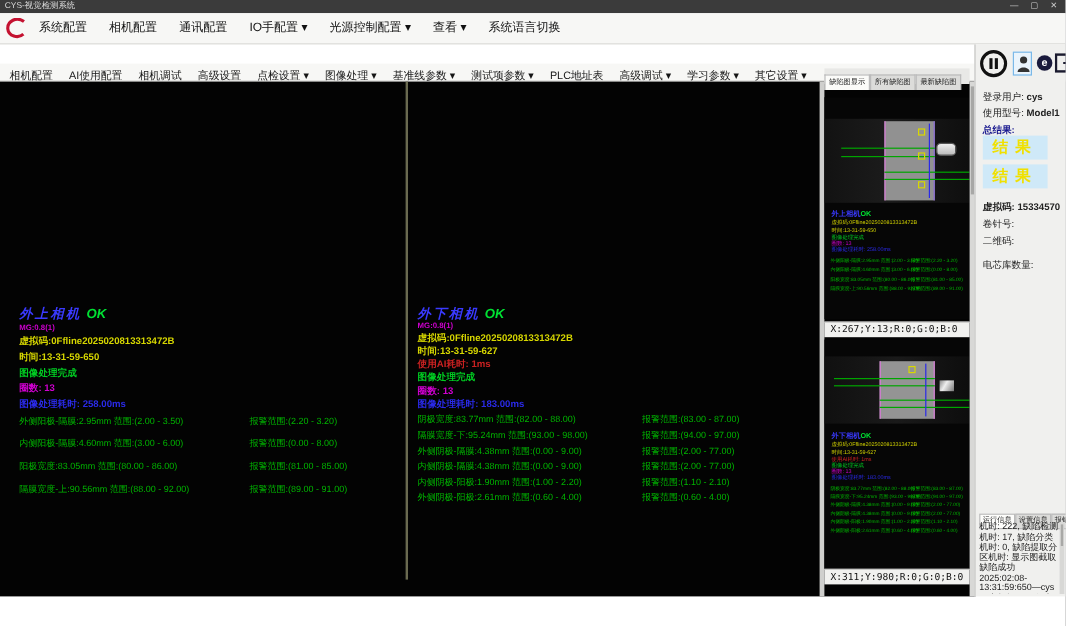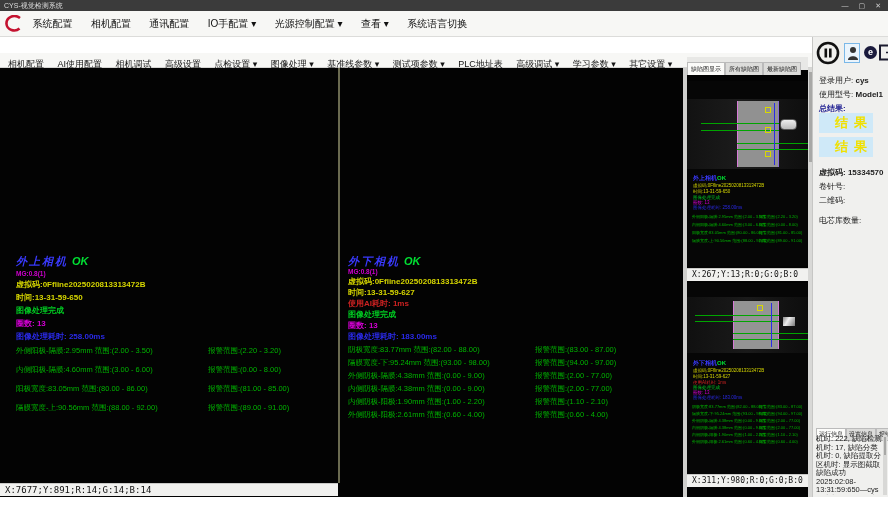--- a/index.html
+++ b/index.html
@@ -47,21 +47,21 @@
 
   
   .thumb-tabs { position:absolute; left:687px; top:57px; width:121px; height:13px; background:#e8e8e6; white-space:nowrap; }
   .ttab { display:inline-block; font-size:6px; line-height:12px; padding:0 3px; color:#222; background:#dcdcda; border:1px solid #bbb; border-bottom:none; }
   .ttab.sel { background:#fbfbf9; }
   .mini-t { position:absolute; white-space:nowrap; }
 
   
   .sidebar { position:absolute; left:812px; top:37px; width:76px; height:460px; background:#f0f0ee; border-left:1px solid #c6c6c4; }
   .sb-label { position:absolute; font-size:8px; color:#222; white-space:nowrap; }
-  .result-chip { position:absolute; left:6px; width:54px; height:20px; background:#cfe9f8; color:#f0e000; font-weight:bold; font-size:13px; line-height:20px; text-align:right; letter-spacing:6px; font-family:"Liberation Serif", serif; }
+  .result-chip { position:absolute; left:6px; width:54px; height:20px; background:#cfe9f8; color:#f0e000; font-weight:bold; font-size:13px; line-height:20px; text-align:center; letter-spacing:6px; font-family:"Liberation Serif", serif; }
   .itab { display:inline-block; font-size:6px; line-height:11px; padding:0 2px; background:#dcdcda; border:1px solid #bbb; color:#222; }
   .itab.sel { background:#fdfdfb; }
   .sb-log { position:absolute; left:3px; top:398px; width:66px; height:60px; font-size:7.5px; line-height:8.5px; color:#222; overflow:hidden; }
 
   
   .statusbar { position:absolute; left:0; top:500px; width:888px; height:14px; background:#f0f0ee; border-top:1px solid #cfcfcd; display:flex; align-items:center; padding-left:3px; gap:5px; font-size:8px; color:#222; }
   .badge { padding:0px 3px; font-size:8px; line-height:11px; }
   .badge.yellow { background:#ffff00; color:#444; }
   .badge.red { background:#ff5a3c; color:#2b0000; }
   .sb-link { font-weight:bold; color:#222; }
@@ -132,21 +132,20 @@
 
       <div class="meas" style="left:8px; top:278px;">外侧阳极-隔膜:2.95mm 范围:(2.00 - 3.50)</div>
       <div class="meas" style="left:200px; top:278px;">报警范围:(2.20 - 3.20)</div>
       <div class="meas" style="left:8px; top:297px;">内侧阳极-隔膜:4.60mm 范围:(3.00 - 6.00)</div>
       <div class="meas" style="left:200px; top:297px;">报警范围:(0.00 - 8.00)</div>
       <div class="meas" style="left:8px; top:316px;">阳极宽度:83.05mm 范围:(80.00 - 86.00)</div>
       <div class="meas" style="left:200px; top:316px;">报警范围:(81.00 - 85.00)</div>
       <div class="meas" style="left:8px; top:335px;">隔膜宽度-上:90.56mm 范围:(88.00 - 92.00)</div>
       <div class="meas" style="left:200px; top:335px;">报警范围:(89.00 - 91.00)</div>
     </div>
-    <div class="panel-footer" style="left:0; top:415px; width:338px;">X:7677;Y:891;R:14;G:14;B:14</div>
 
     <div class="abs" style="left:338px; top:0; width:2px; height:415px; background:#6a6a50;"></div>
 
     <div class="abs" style="left:340px; top:0; width:343px; height:415px;">
 
 
       <div class="cam-title" style="left:8px; top:186px;">
         <span>外下相机</span><span class="cam-ok">OK</span>
       </div>
       <div class="sub" style="left:8px; top:200px;">MG:0.8(1)</div>

